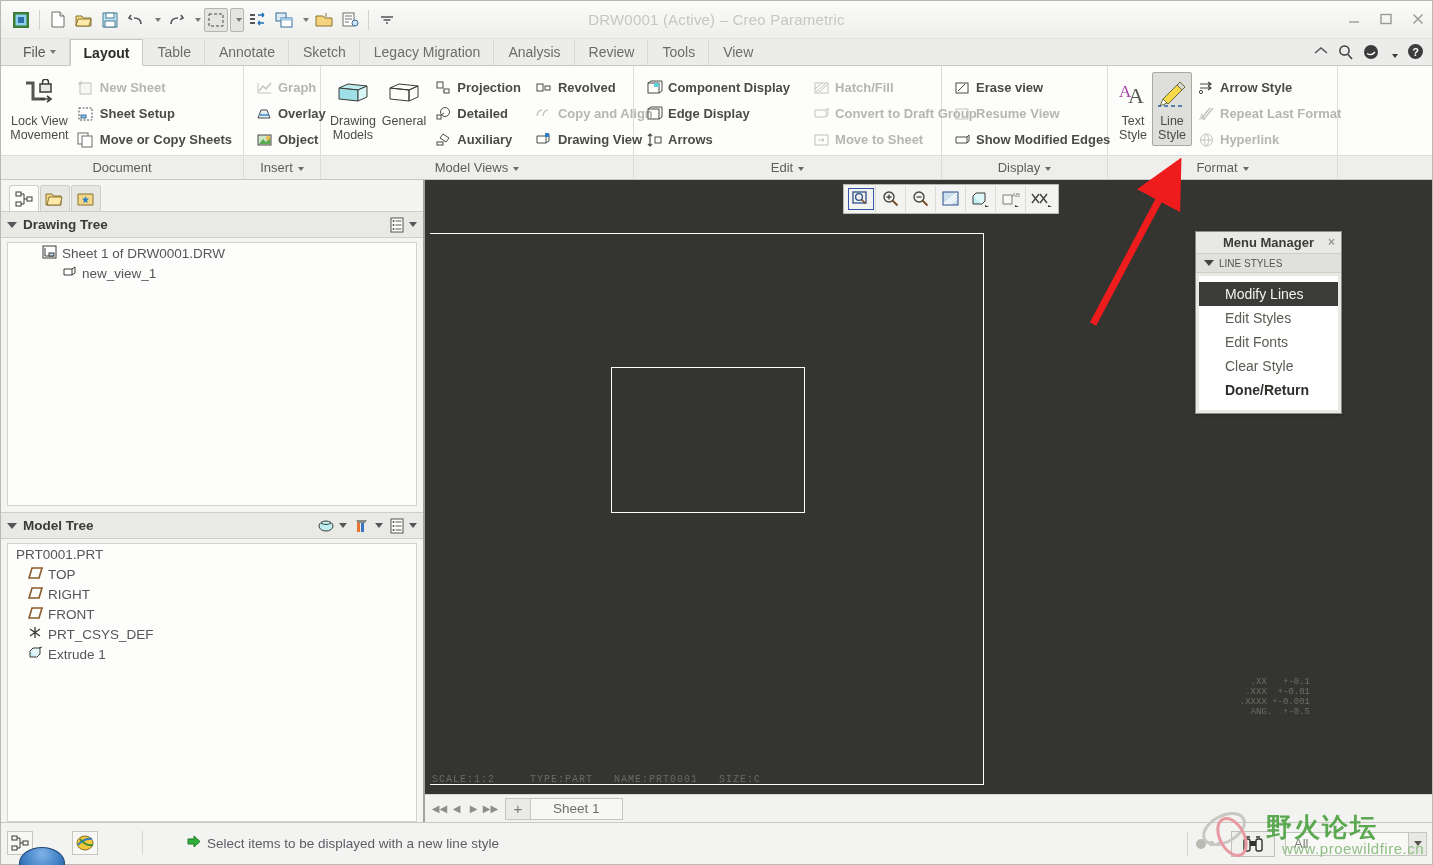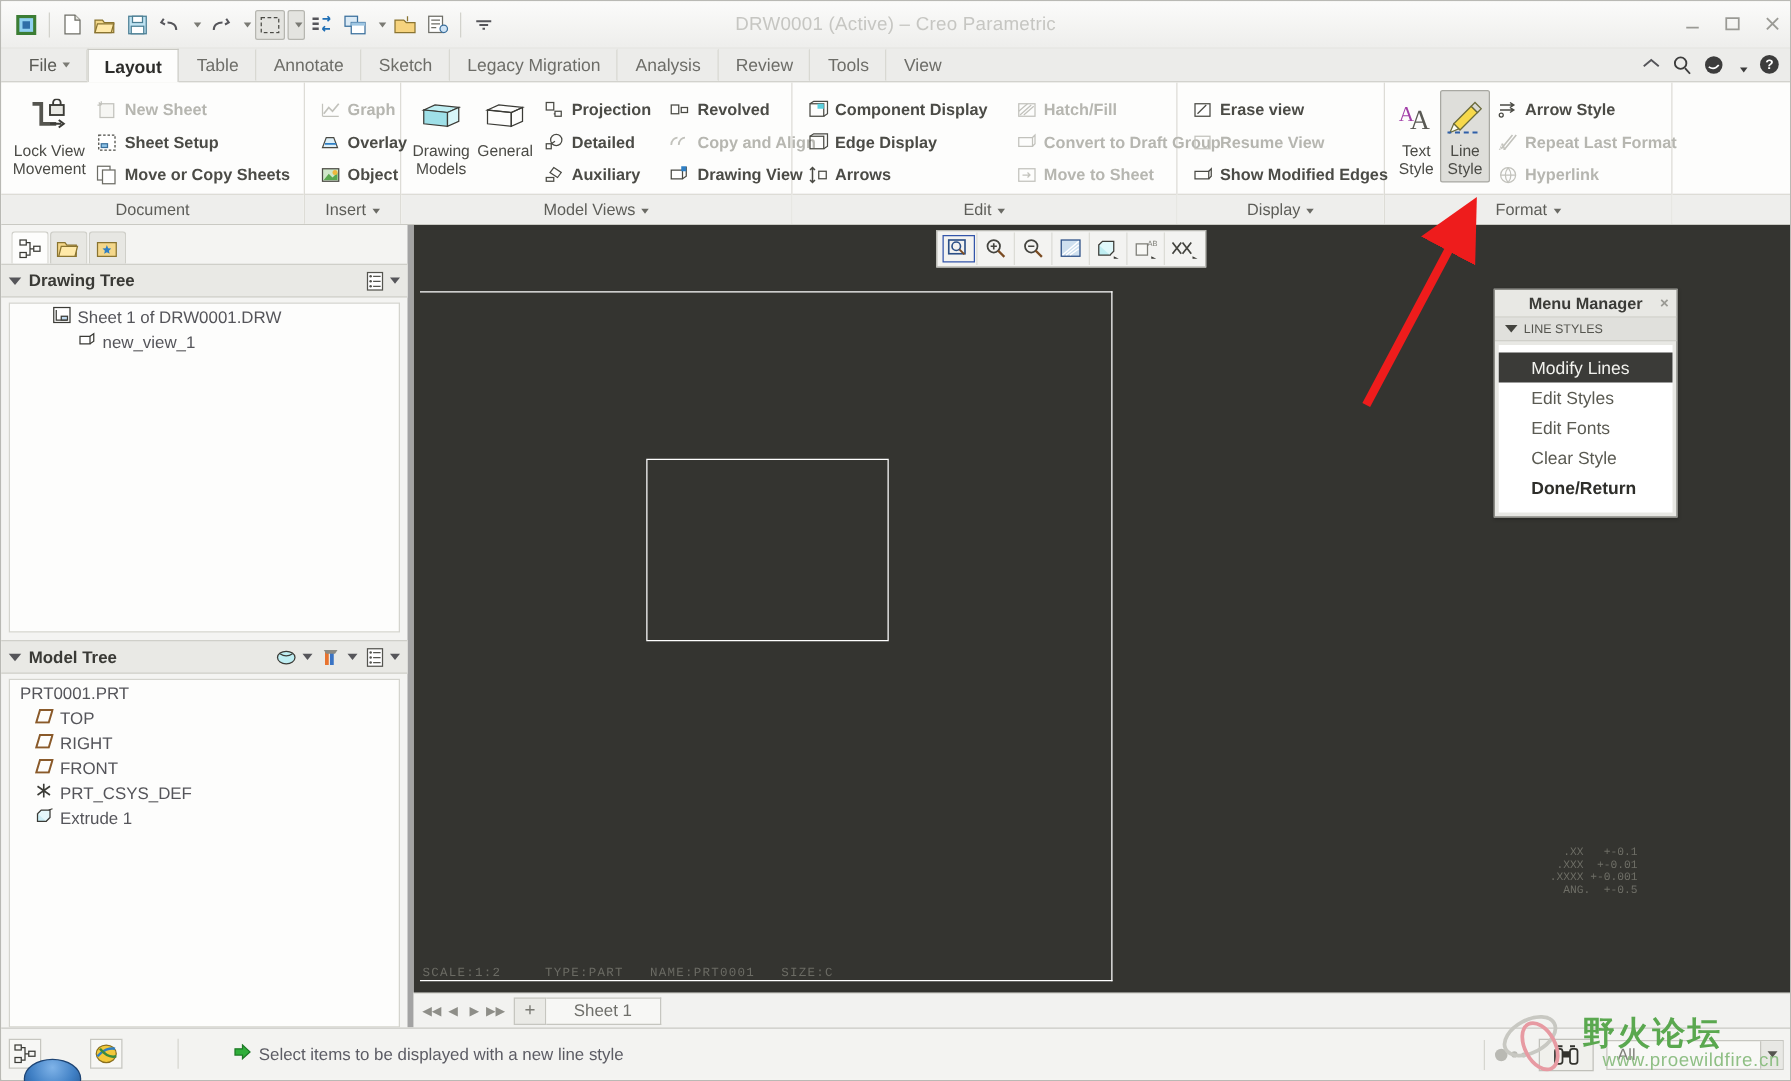--- a/index.html
+++ b/index.html
@@ -118,22 +118,22 @@
     height: 25px; padding: 0 4px;
     font-size: 13px; color: #4b4b46; white-space: nowrap;
     border: 1px solid transparent; border-radius: 2px; font-weight: bold;
   }
   .smbtn.dim { color: #b6b6b0; }
   .smbtn .ico { width: 18px; height: 18px; display:flex; align-items:center; justify-content:center; flex: 0 0 18px; }
 
   
   .body { display: flex; height: 642px; }
   .leftpane {
-    width: 330px; background: #f4f4f2;
-    border-right: 5px solid #a3a3a3;
+    width: 424px; background: #f4f4f2;
+    border-right: 2px solid #a3a3a3;
     display: flex; flex-direction: column;
   }
   .mini-tabs { height: 31px; display:flex; align-items:flex-end; padding-left: 8px; gap: 1px; }
   .mtab {
     width: 30px; height: 26px; display:flex; align-items:center; justify-content:center;
     border: 1px solid #cfcfc9; border-bottom: none; background: #e7e7e3;
     border-radius: 3px 3px 0 0;
   }
   .mtab.active { background: #fdfdfc; }
   .pane-header {

